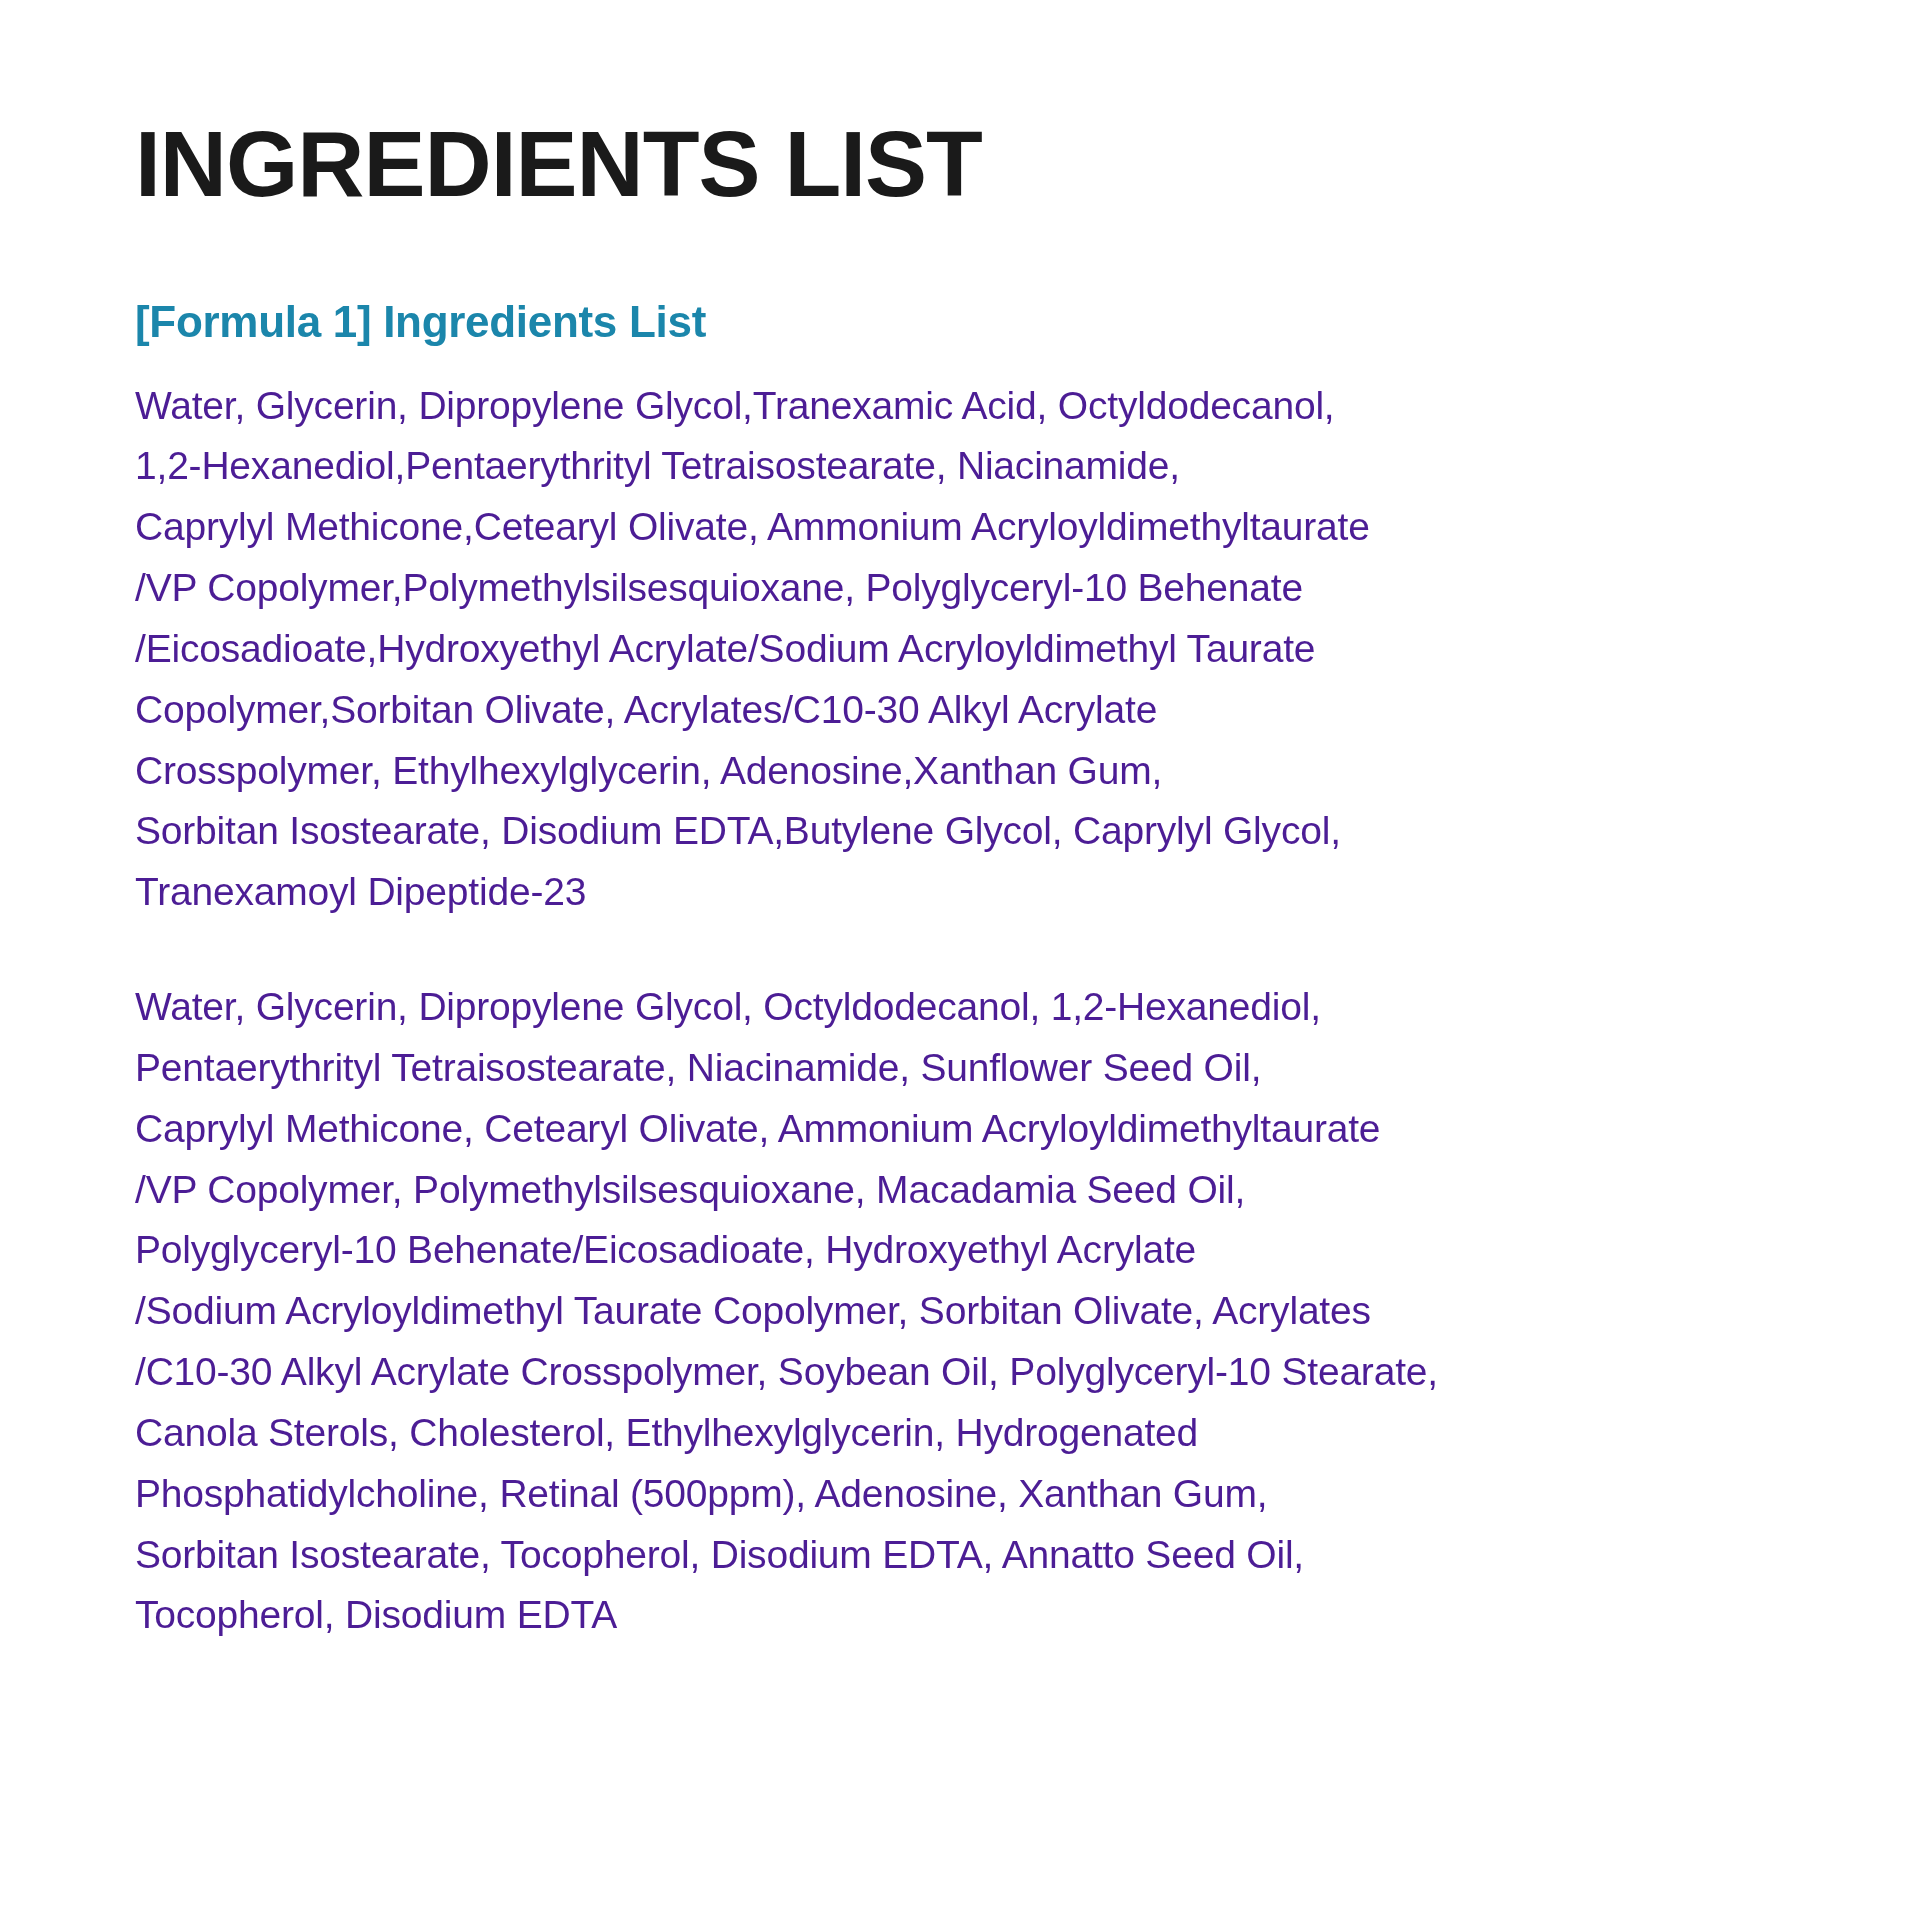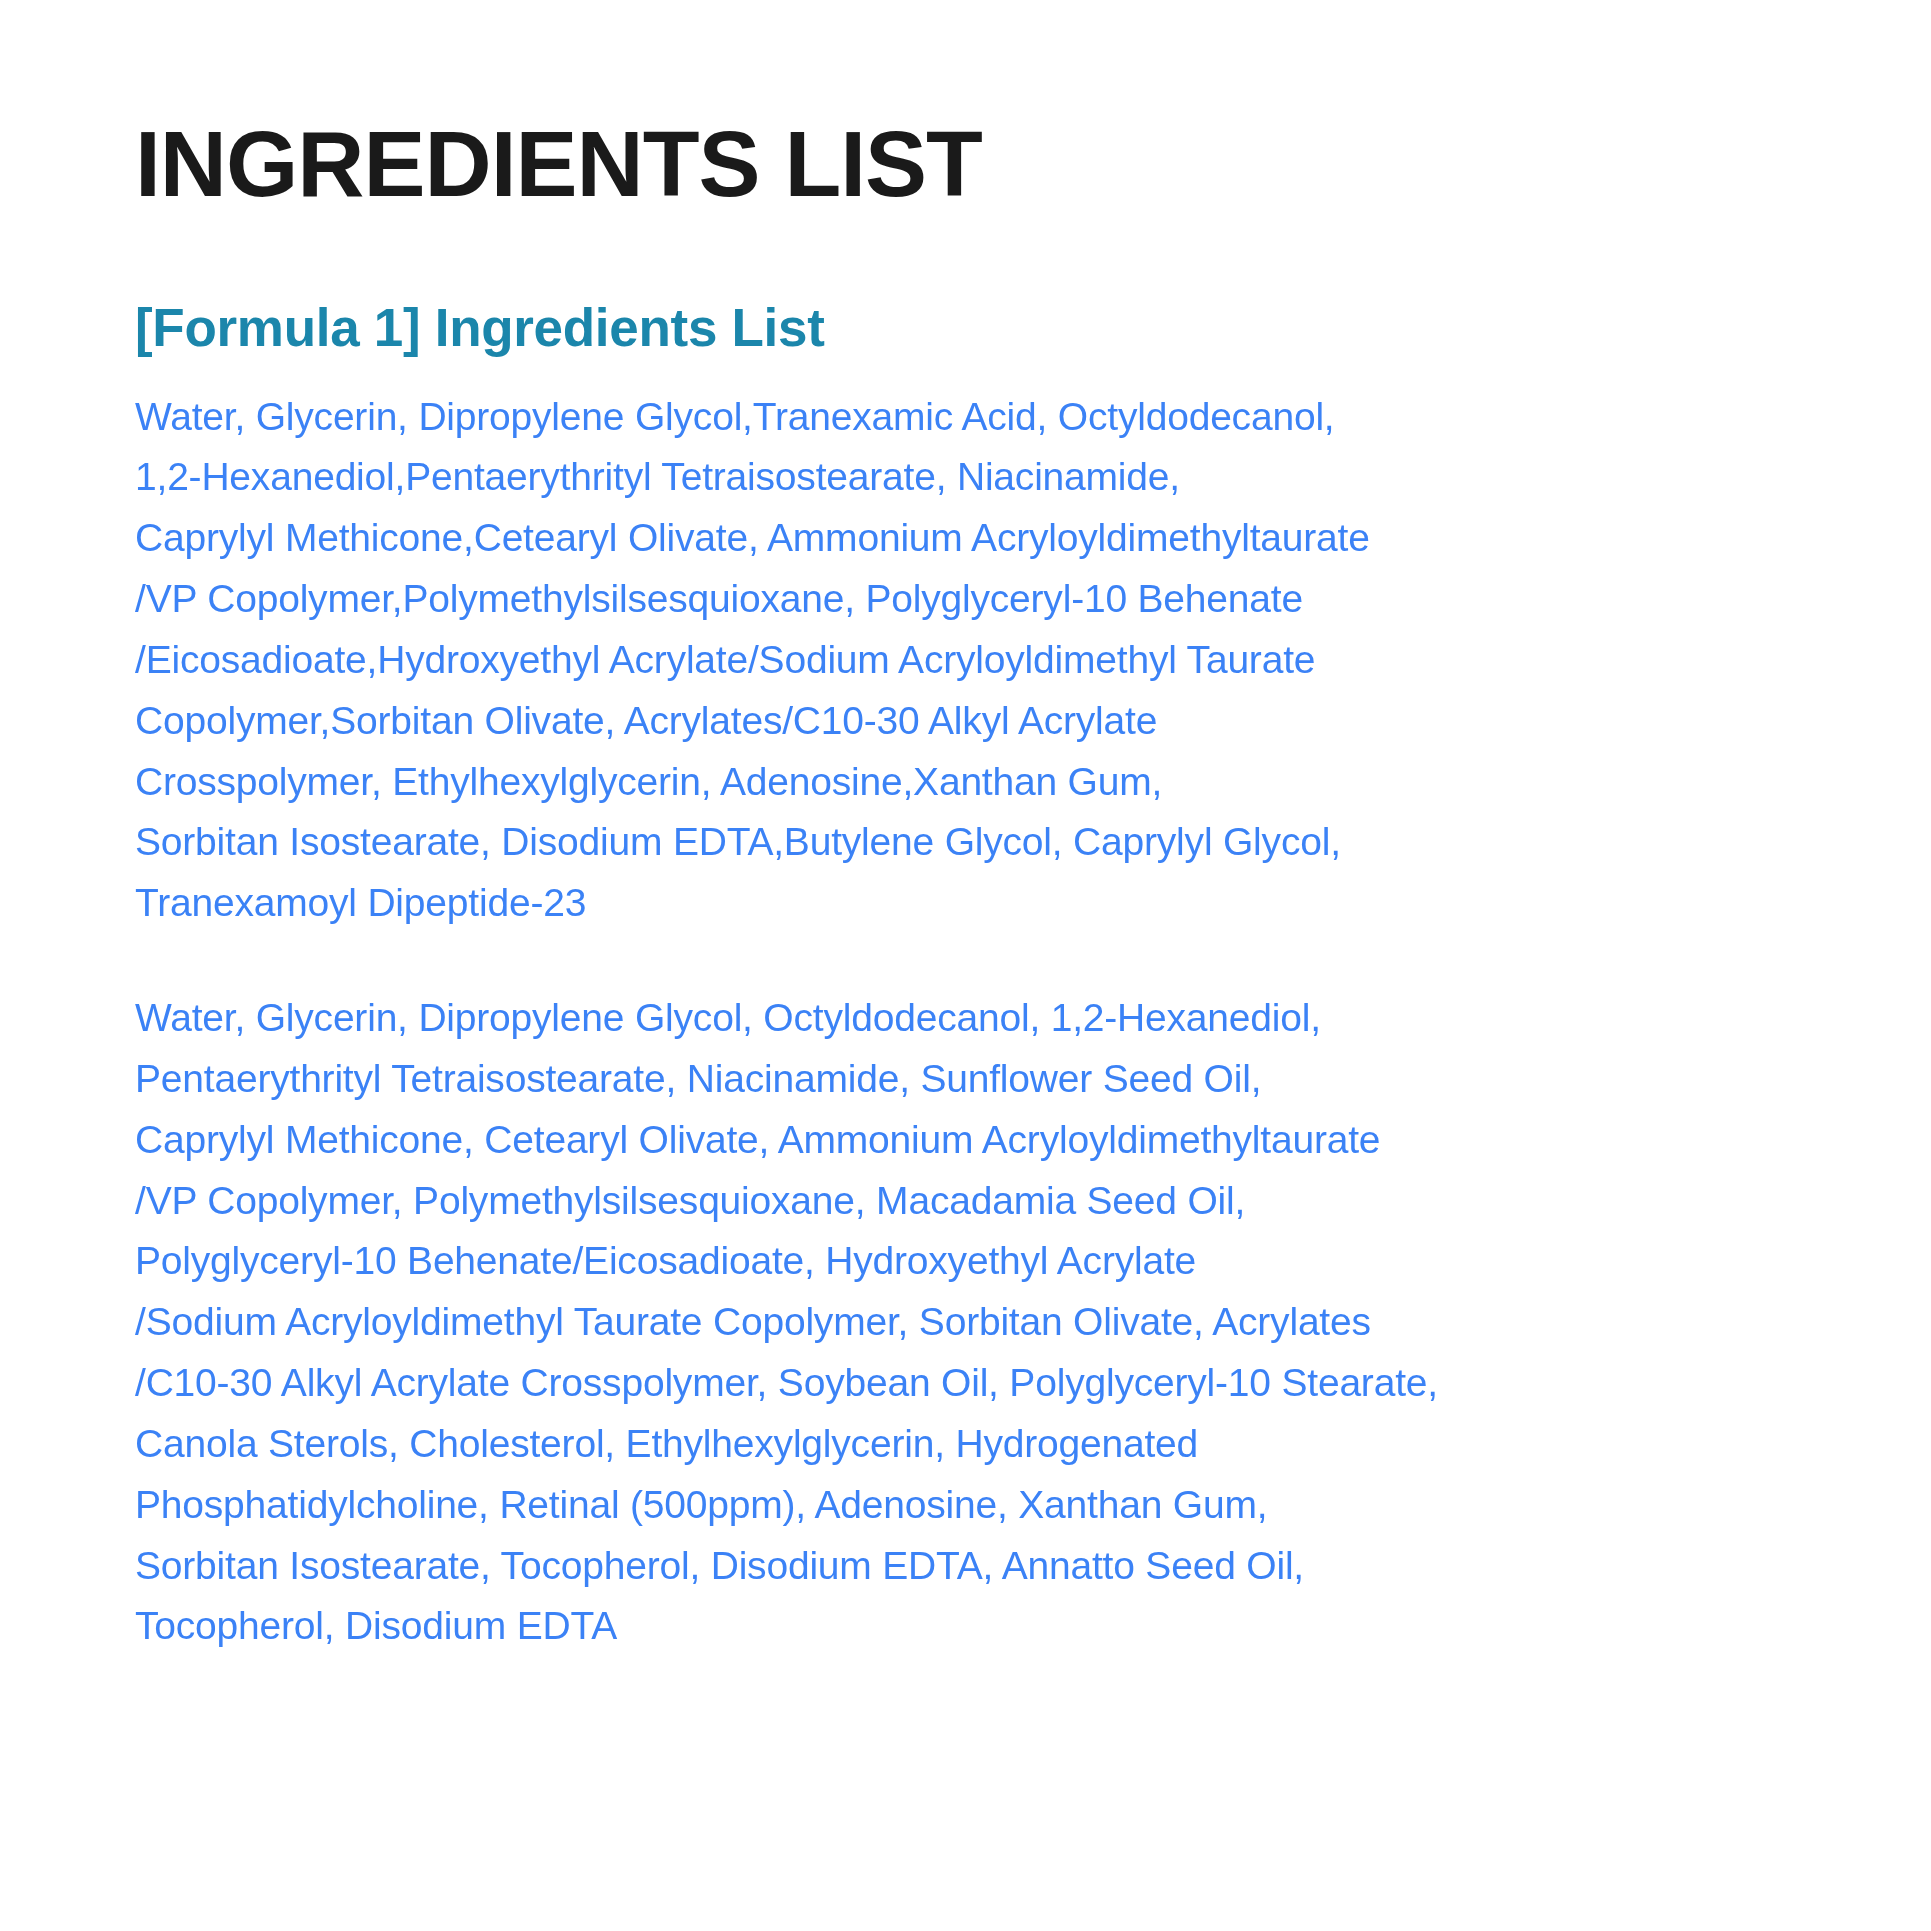--- a/index.html
+++ b/index.html
@@ -26,31 +26,31 @@
     font-weight: 700;
     letter-spacing: -1px;
     line-height: 1.05;
     color: #1a1a1a;
     margin: 0 0 83px 0;
   }
   .section {
     margin-bottom: 54px;
   }
   .section-heading {
-    font-size: 53px;
+    font-size: 44px;
     font-weight: 600;
     color: #1b86ab;
     letter-spacing: -0.3px;
     margin: 0 0 29px 0;
   }
   .section-body {
     font-size: 39px;
     font-weight: 400;
     line-height: 1.56;
-    color: #3b82f6;
+    color: #4c1d95;
     letter-spacing: -0.2px;
     white-space: pre-line;
     margin: 0;
   }
   .section + .section {
     margin-top: 37px;
   }
 </style>
 </head>
 <body>

